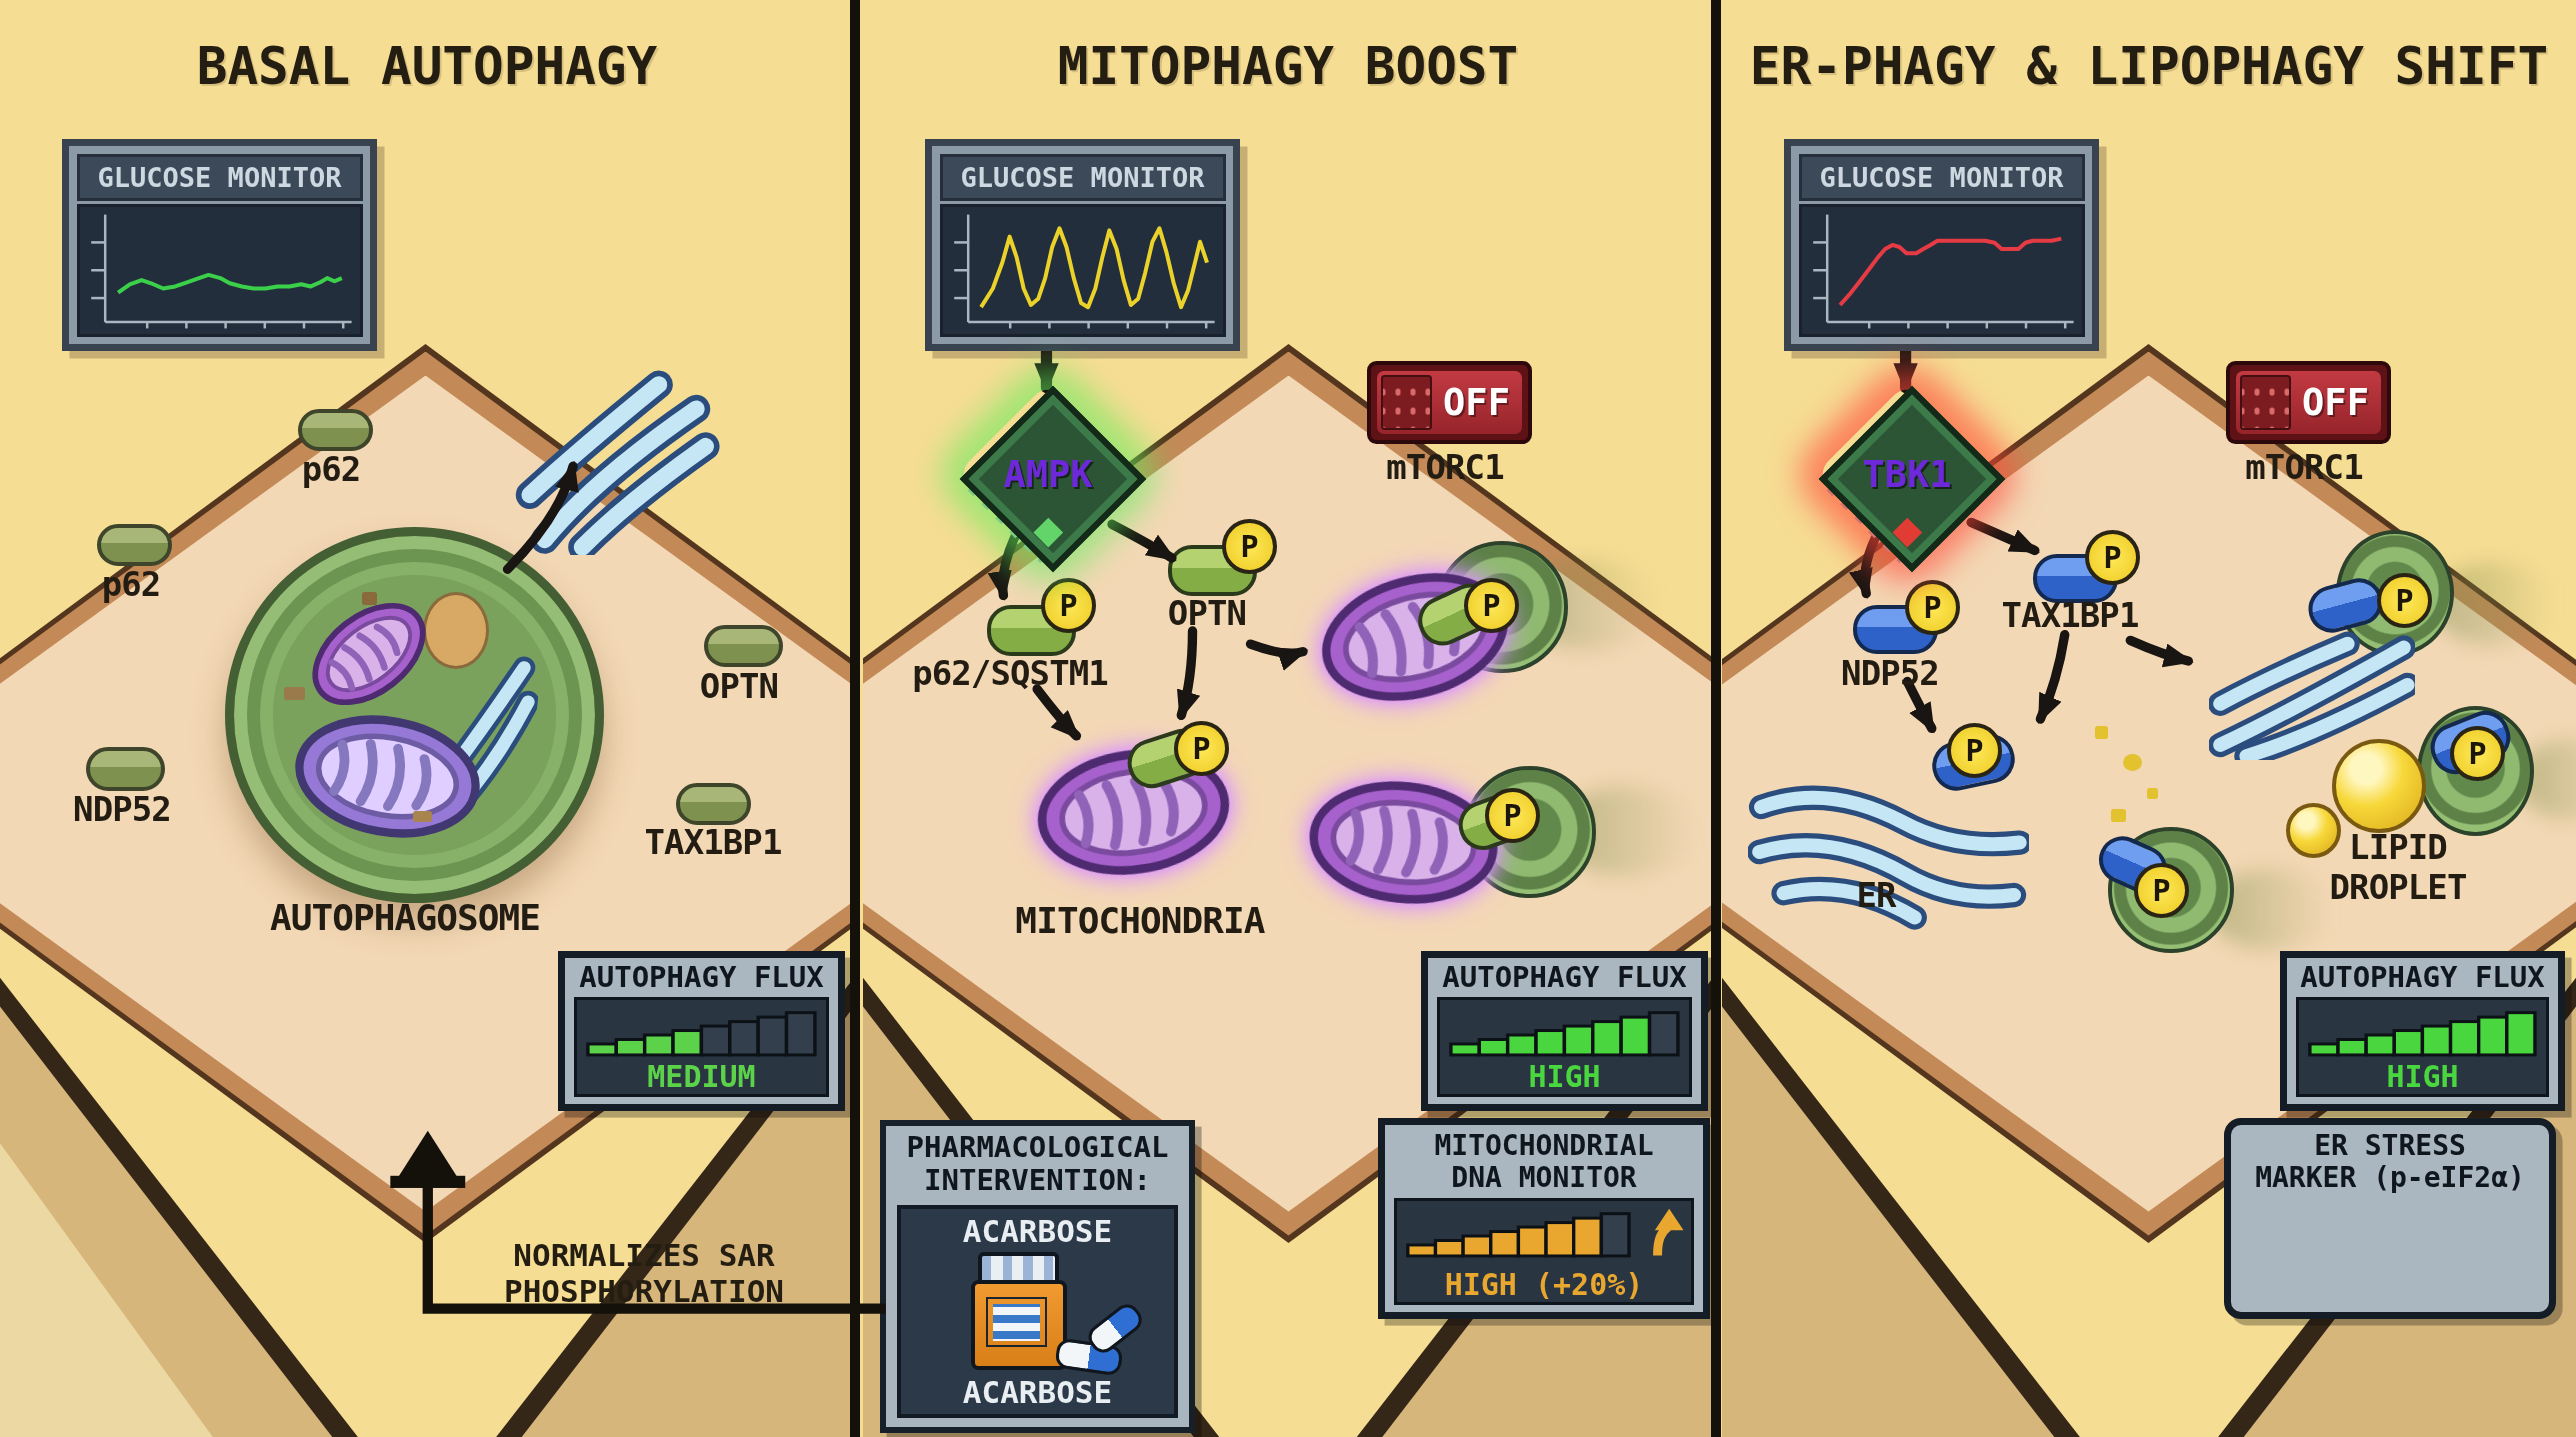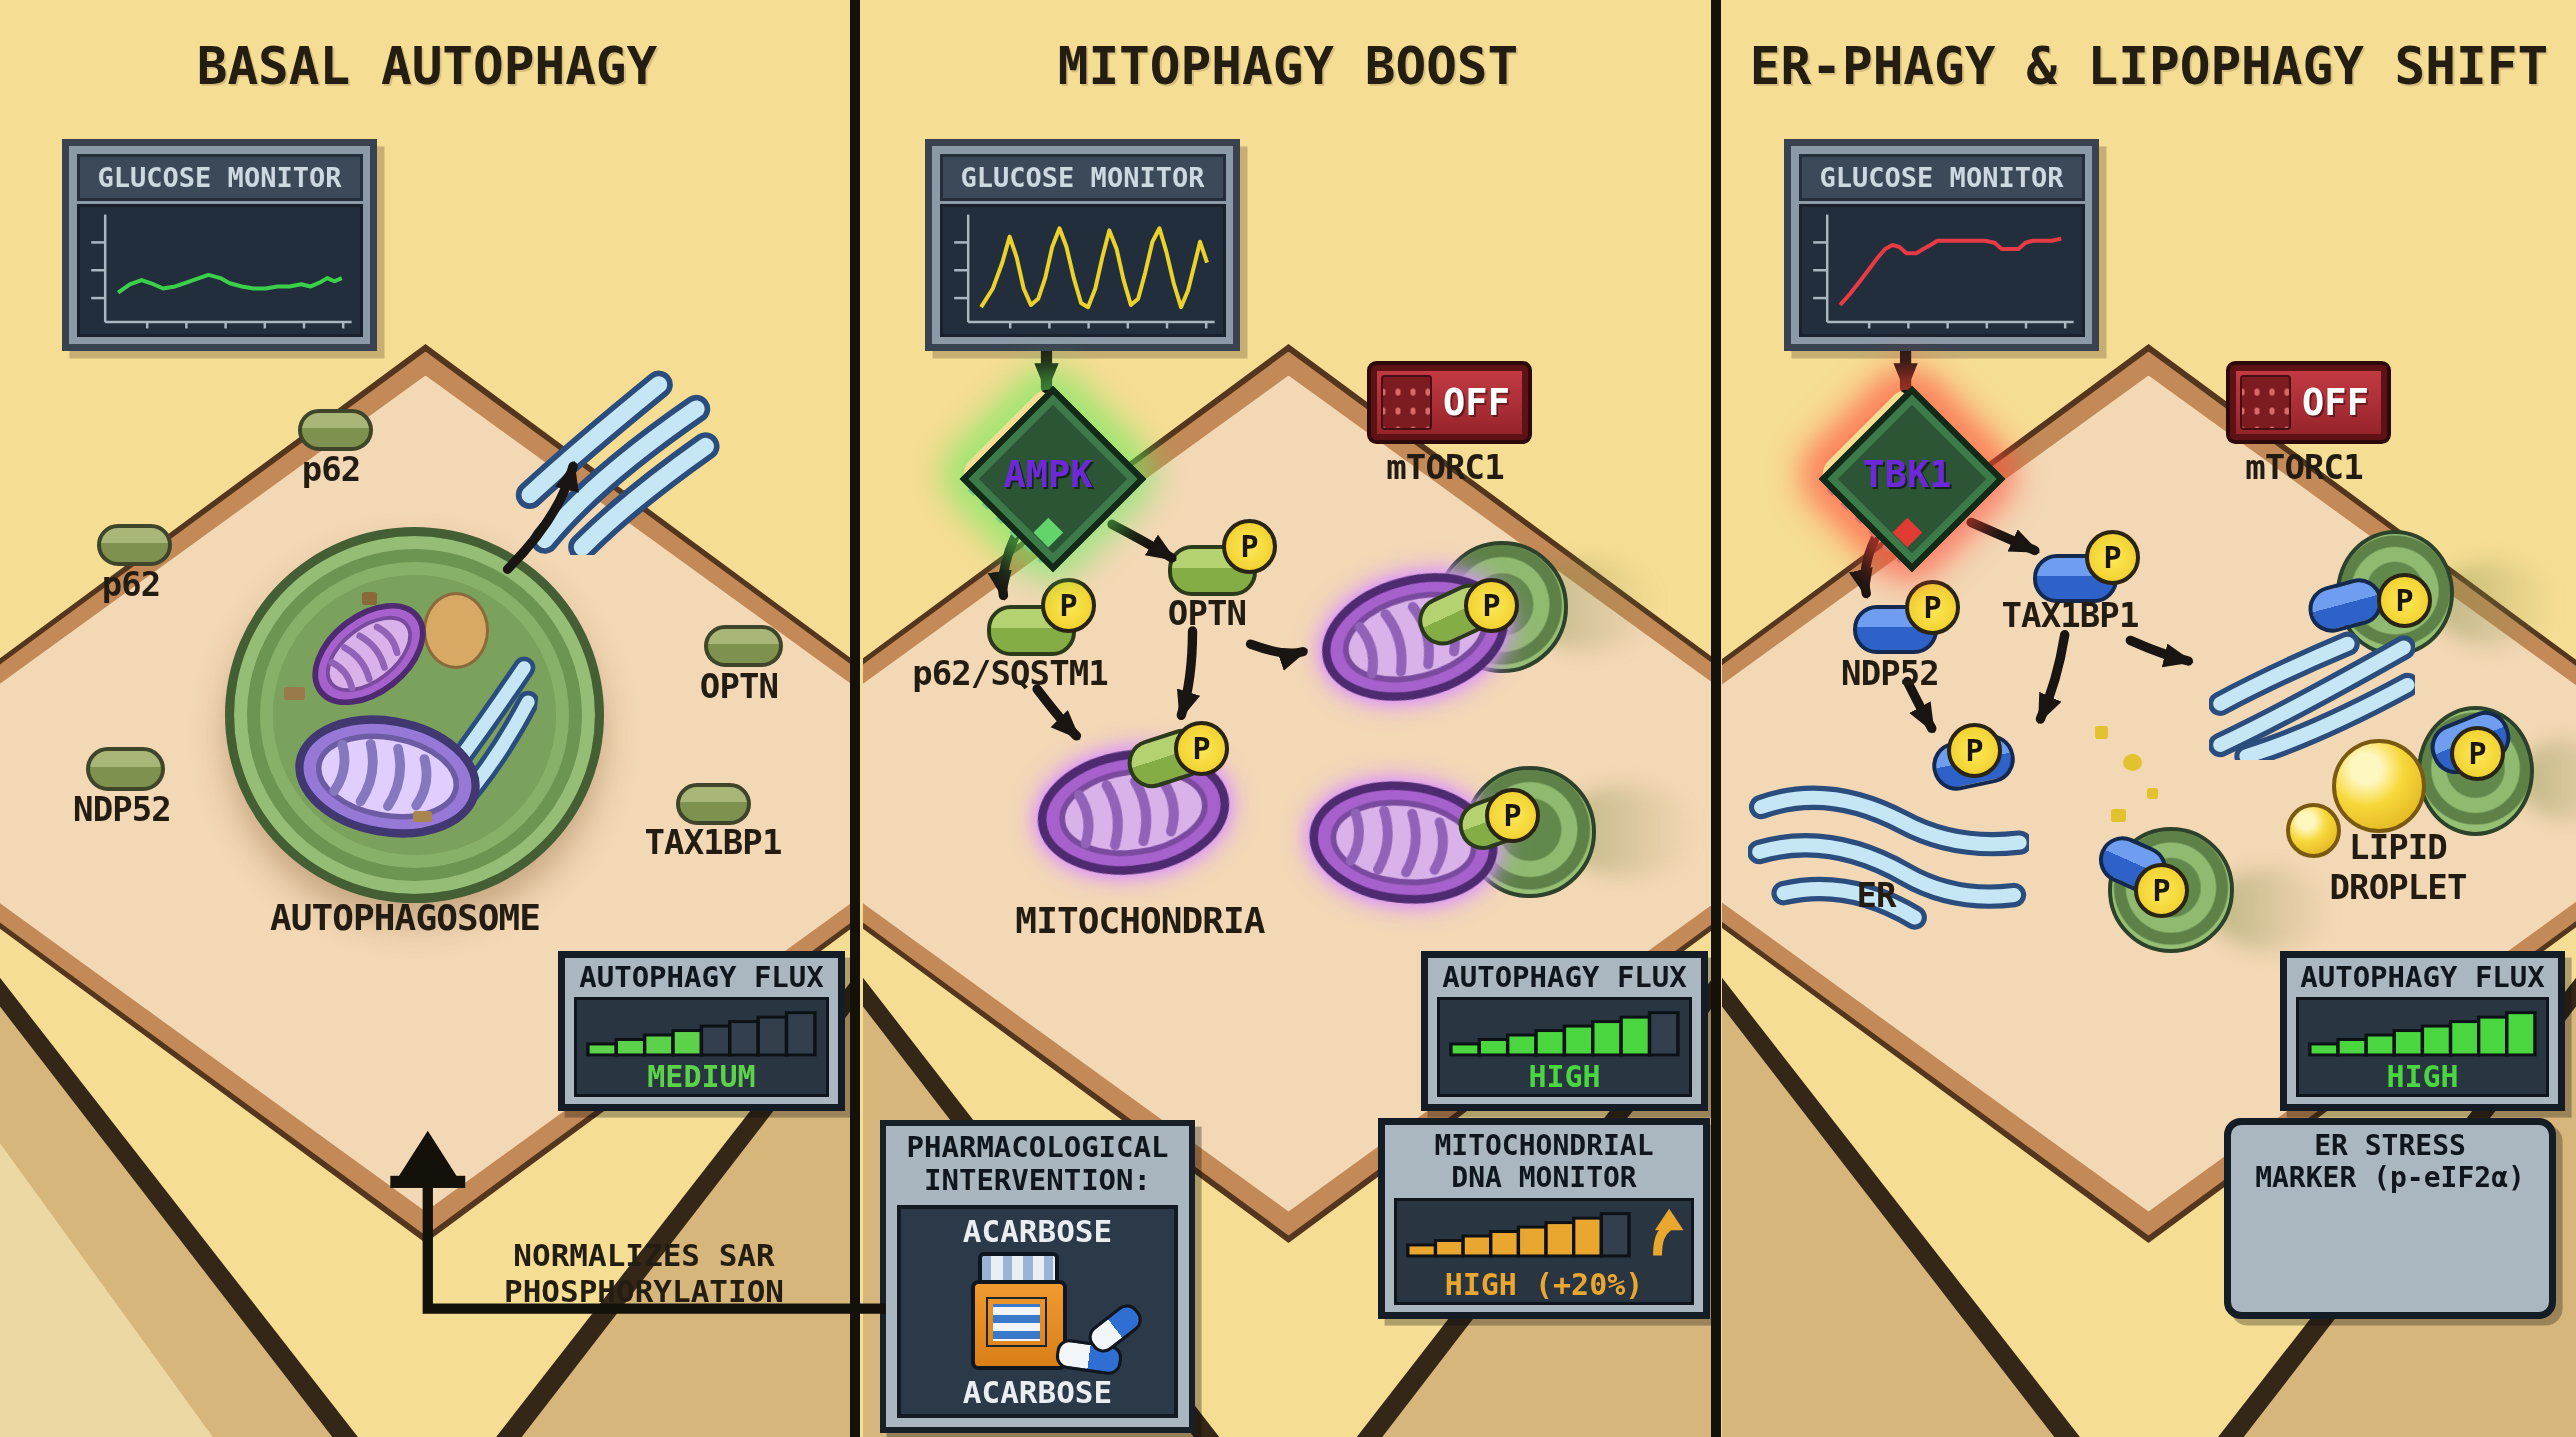--- a/index.html
+++ b/index.html
@@ -44,21 +44,21 @@
   .glow-red{box-shadow:0 0 30px 22.5px rgba(255,70,55,.6);}
   .chip-body{position:absolute;left:23.4px;top:9.4px;width:120px;height:120px;transform:rotate(45deg);
     background:#2c5535;border:6.6px solid #142a19;box-shadow:inset 0 0 0 7.5px #3d7a49,inset 0 0 0 11.2px #2c5535;}
   .pins{position:absolute;width:103px;height:20.6px;
     background:repeating-linear-gradient(90deg,#9fa9b1 0 8.4px,rgba(0,0,0,0) 8.4px 19.7px);z-index:-1;}
   .chip-dot{position:absolute;left:74px;top:118px;width:20.6px;height:20.6px;transform:rotate(45deg);z-index:9;}
   .chip-label{position:absolute;left:0;top:49px;width:100%;text-align:center;color:#6d28d9;font-size:37px;font-weight:bold;
     z-index:10;text-shadow:1.9px 1.9px 0 rgba(0,0,0,.55);}
   
   .switch{position:absolute;width:157px;height:75px;background:#5f1216;border:4.7px solid #2d090b;border-radius:9.4px;z-index:36;}
-  .switch-face{position:absolute;inset:5.6px;background:linear-gradient(#c23a42,#97242b);border-radius:0;}
+  .switch-face{position:absolute;inset:5.6px;background:linear-gradient(#c23a42,#97242b);border-radius:7px;}
   .slider{position:absolute;left:4.7px;top:4.7px;bottom:4.7px;width:47px;background:#7c1b20;border:2.8px solid #450e11;border-radius:3.7px;
     background-image:radial-gradient(#d86a6a 2.8px,transparent 2.8px);background-size:15px 19px;background-position:7.5px 5.6px;}
   .switch-txt{position:absolute;left:54px;right:0;top:0;bottom:0;display:flex;align-items:center;justify-content:center;
     color:#fff;font-size:37px;font-weight:bold;text-shadow:1.9px 1.9px 0 rgba(0,0,0,.4);}
   
   .cap{position:absolute;border-radius:24px;z-index:12;}
   .cap-olive{background:linear-gradient(180deg,#a8b678 0 45%,#7e914f 45%);border:4.7px solid #3e452a;}
   .cap-green{background:linear-gradient(180deg,#b4d370 0 45%,#84ae45 45%);border:4.7px solid #2c3a1c;}
   .cap-blue{background:linear-gradient(180deg,#6f9df0 0 45%,#2f62c8 45%);border:4.7px solid #13294f;}
   .pbadge{position:absolute;width:47px;height:47px;border-radius:50%;background:radial-gradient(#ffe95a,#ecc920);

